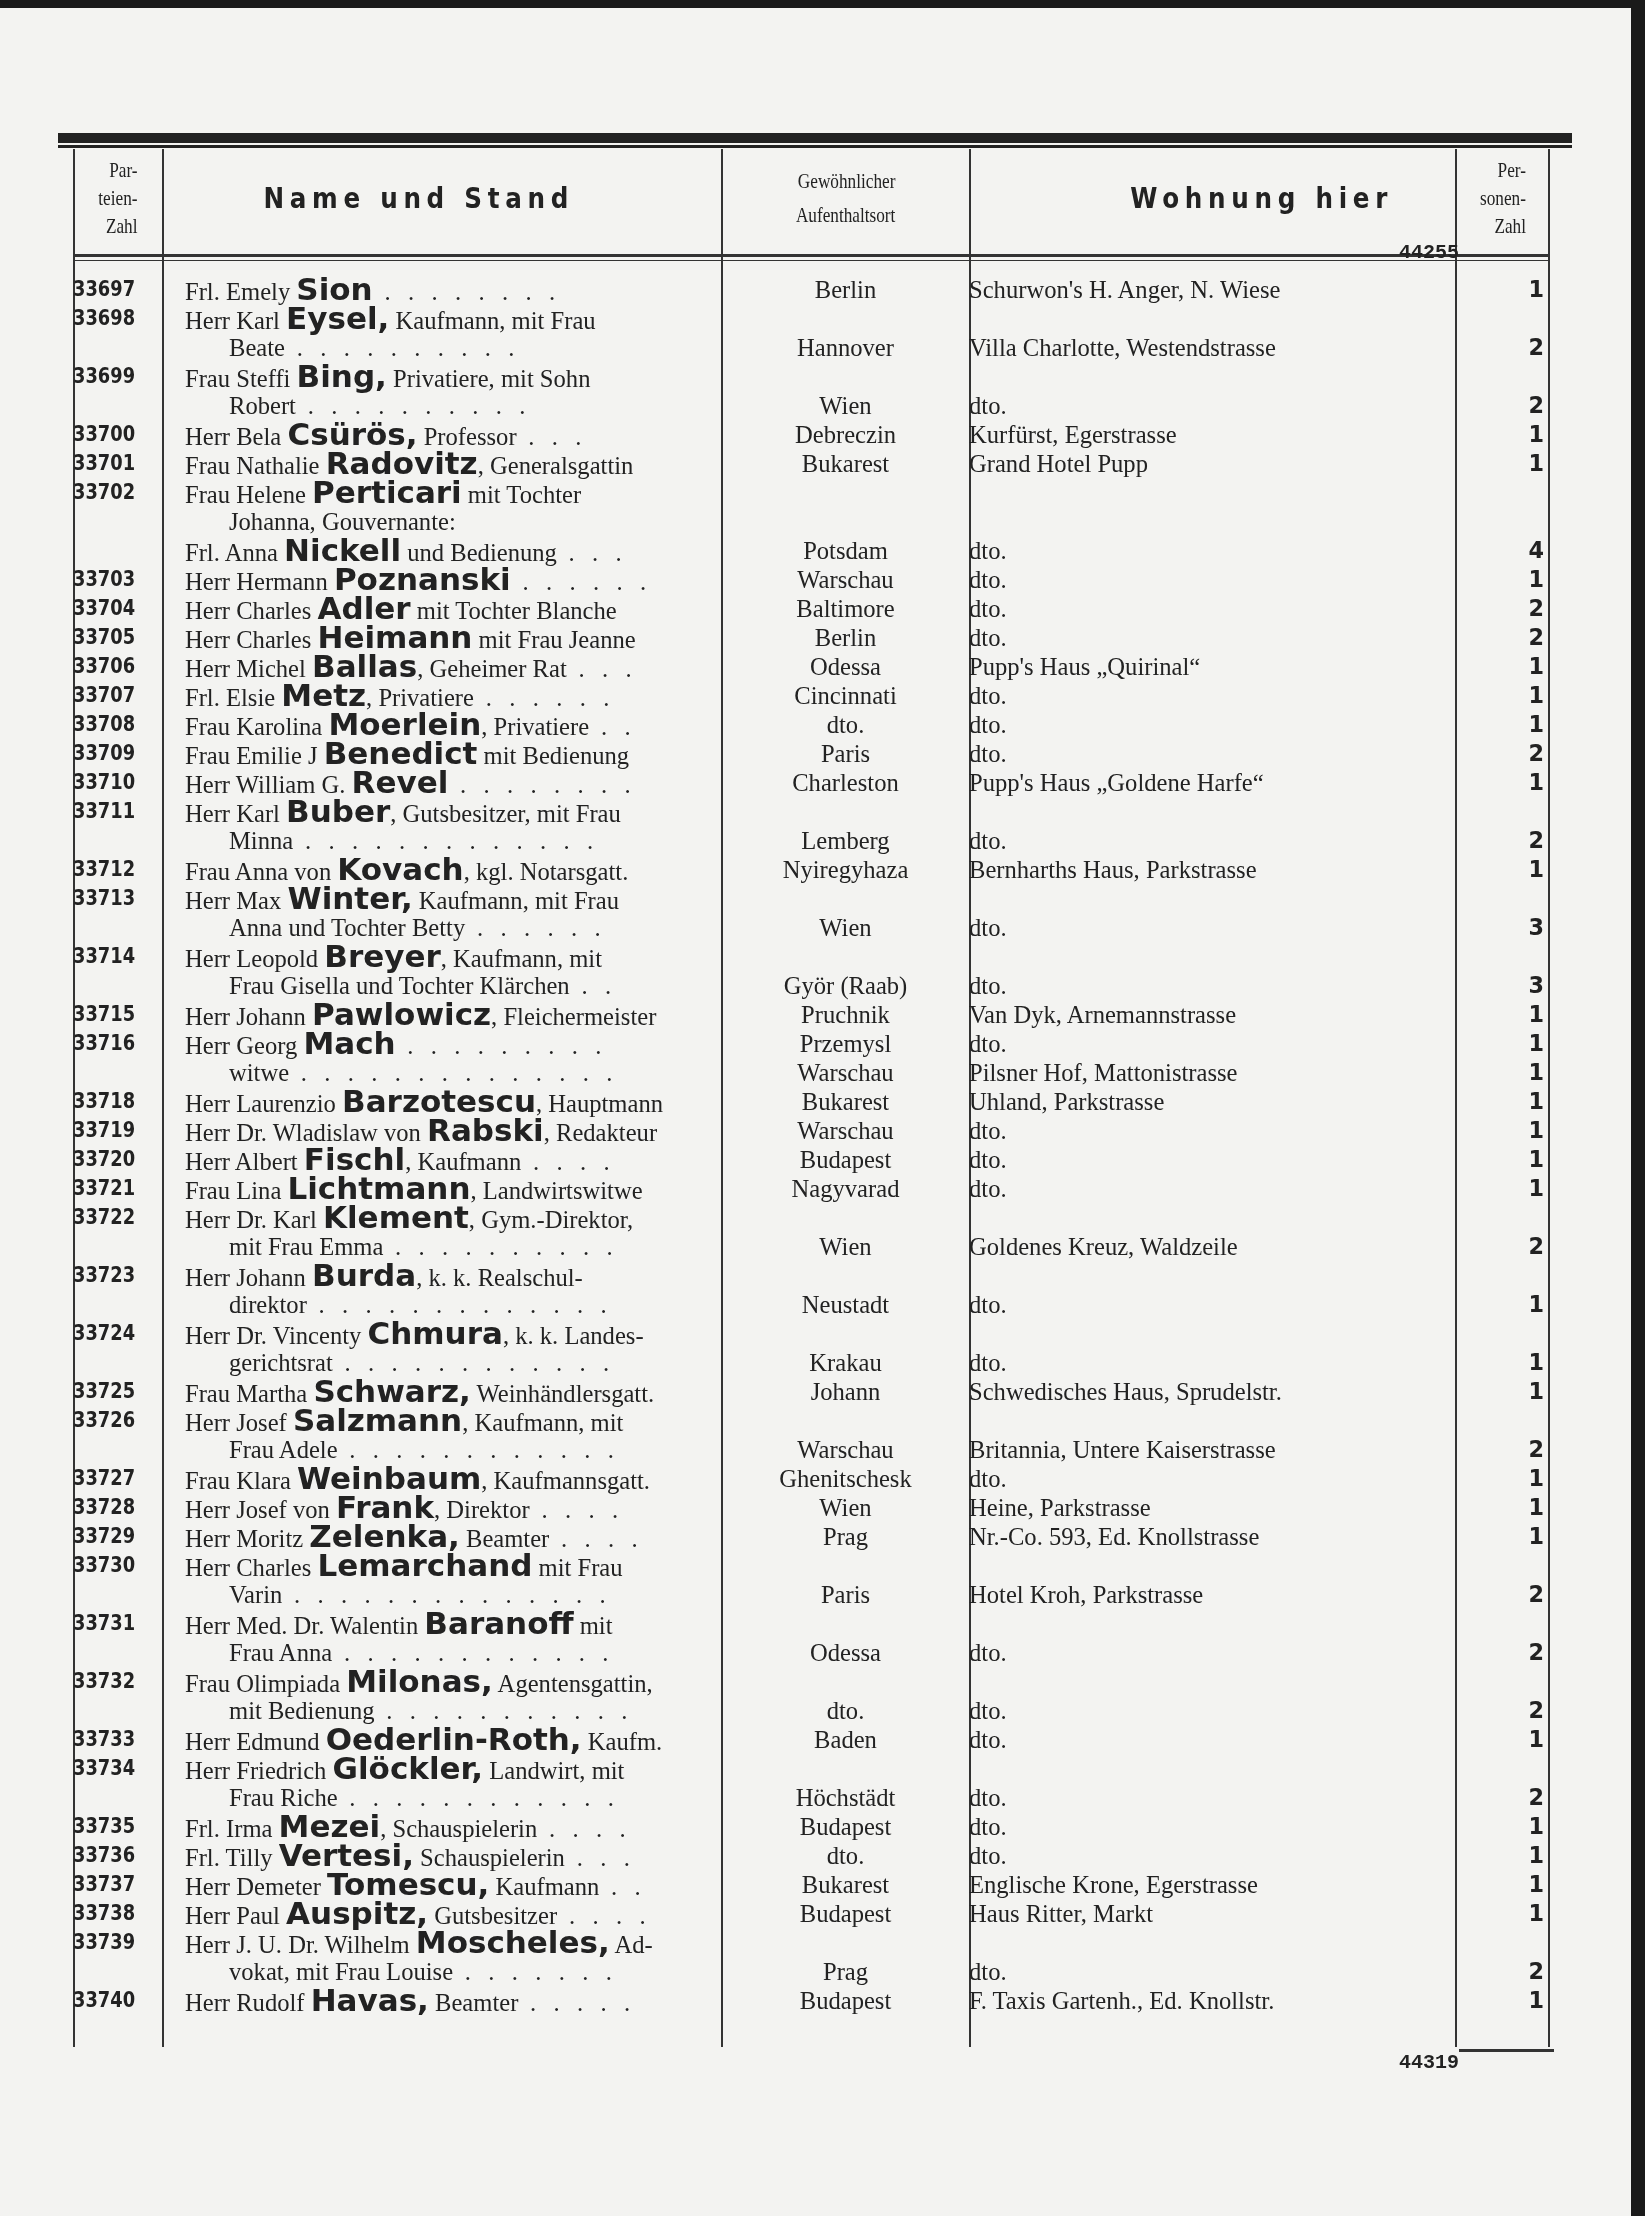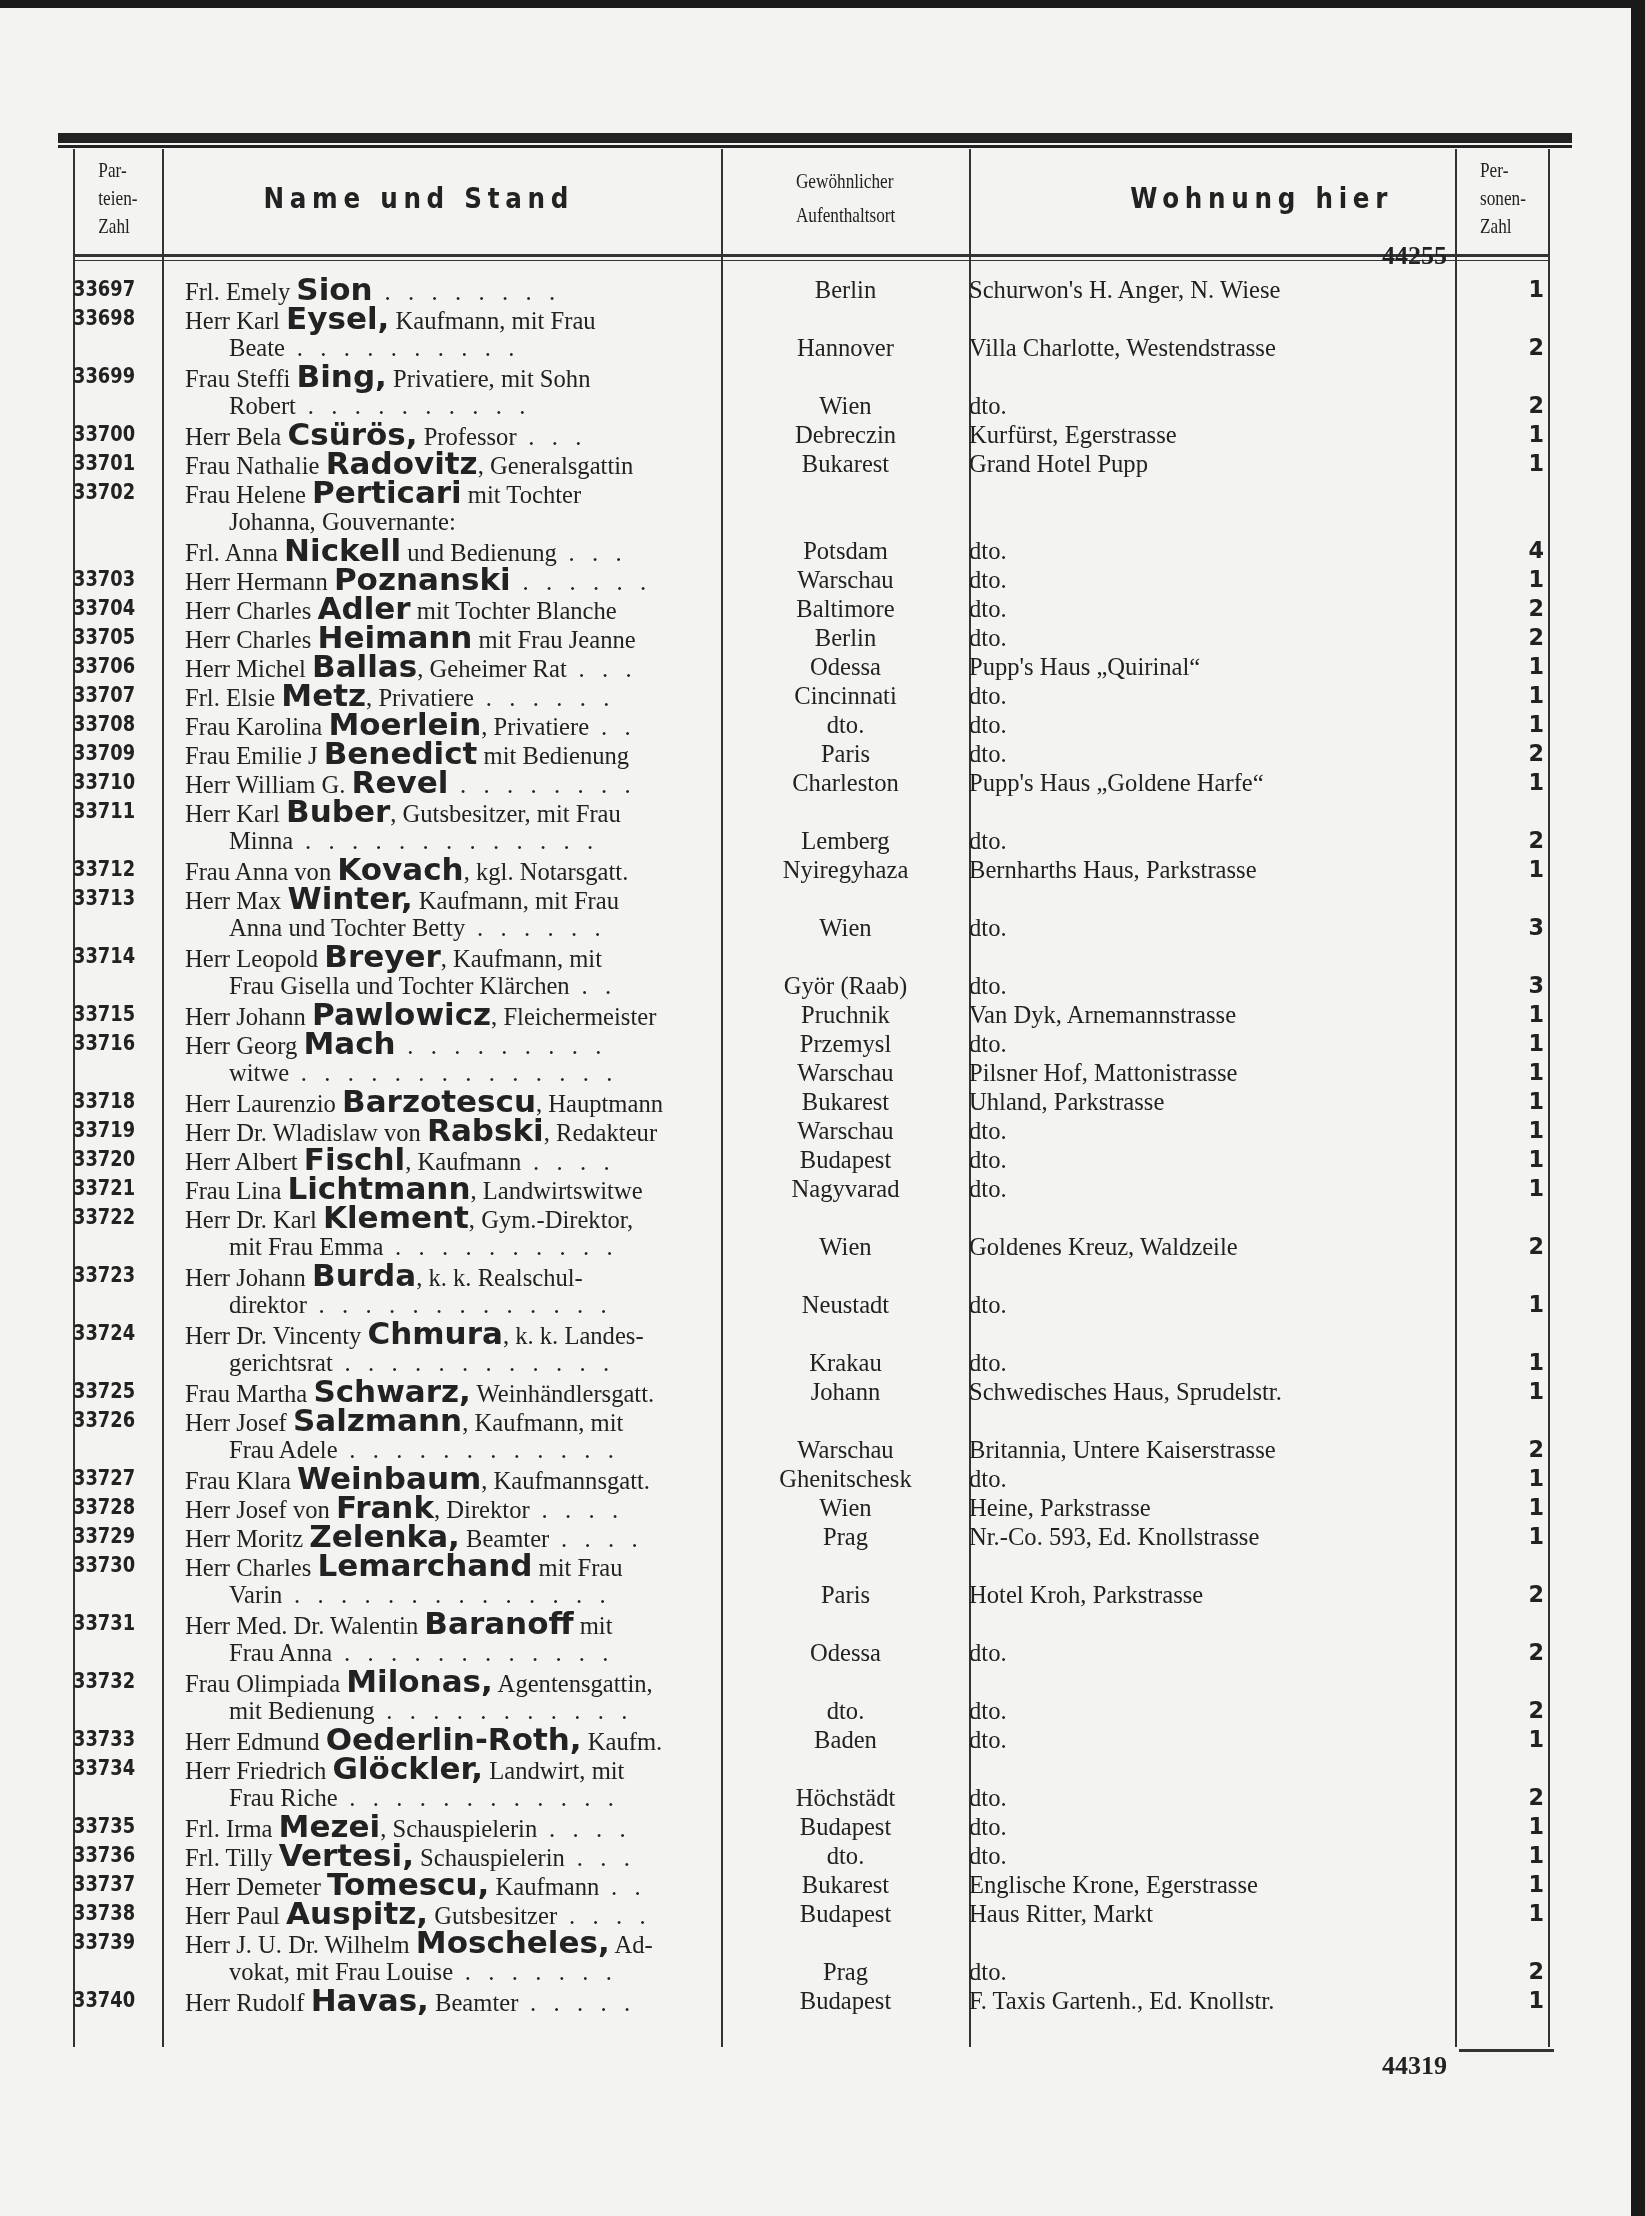--- a/index.html
+++ b/index.html
@@ -1,36 +1,36 @@
 <!DOCTYPE html>
 <html style="font-size:9px"><head>
 <meta charset="utf-8">
 <style>
   html,body{margin:0;padding:0;}
   body{width:1646px;height:2216px;background:#1a1a1a;position:relative;overflow:hidden;font-family:"Liberation Serif","DejaVu Serif",serif;color:#222;}
   .page{position:absolute;left:0;top:7.8px;width:1631px;height:2209px;background:#f3f3f1;}
   .topbar{position:absolute;left:58px;top:125px;width:1514px;height:10px;background:#222;}
   .topbar2{position:absolute;left:58px;top:137px;width:1514px;height:2.8px;background:#222;}
   .vline{position:absolute;width:1.7px;background:#333;}
-  .hdr{position:absolute;top:141px;height:98px;display:flex;align-items:center;justify-content:center;text-align:left;}
+  .hdr{position:absolute;top:141px;height:98px;display:flex;align-items:center;justify-content:center;text-align:right;}
   .hdr-small{font-size:21px;line-height:28px;font-family:"Liberation Serif",serif;transform:scaleX(0.82);}
   .hdr-big{font-size:29px;font-weight:bold;letter-spacing:6.7px;font-family:"DejaVu Sans",sans-serif;transform:scaleX(0.85);}
   .sep1{position:absolute;left:75px;top:246px;width:1475px;height:2.8px;background:#333;}
   .sep2{position:absolute;left:75px;top:252px;width:1475px;height:1.7px;background:#333;}
   .tablebody{position:absolute;left:73px;top:267px;width:1475px;}
   .line{position:relative;height:29px;font-size:24.6px;line-height:29px;white-space:nowrap;}
   .c-no{position:absolute;left:0;width:84px;font-weight:bold;font-family:"DejaVu Sans",sans-serif;font-size:21px;transform:scaleX(0.85);transform-origin:left;}
   .c-name{position:absolute;left:112px;width:603px;overflow:hidden;}
   .c-name.cont{left:156px;}
   .c-name b{font-family:"DejaVu Sans",sans-serif;font-size:31px;}
   .dots{letter-spacing:5.6px;}
   .c-ort{position:absolute;left:648px;width:249px;text-align:center;}
   .c-woh{position:absolute;left:896px;width:486px;}
   .c-pz{position:absolute;left:1382px;width:89px;text-align:right;font-weight:bold;font-family:"DejaVu Sans",sans-serif;font-size:22.3px;}
-  .carry{position:absolute;left:1382px;width:94px;text-align:left;font-weight:bold;font-family:Liberation Serif, serif;font-size:26px;}
+  .carry{position:absolute;left:1382px;width:94px;text-align:center;font-weight:bold;font-family:Liberation Mono, monospace;font-size:20px;}
   .sumline{position:absolute;left:1459px;top:2041px;width:95px;height:2.8px;background:#333;}
 </style>
 </head>
 <body>
 
 <div class="page">
   <div class="topbar"></div>
   <div class="topbar2"></div>
 
   <div class="vline" style="left:73px;top:141px;height:1898px;"></div>

